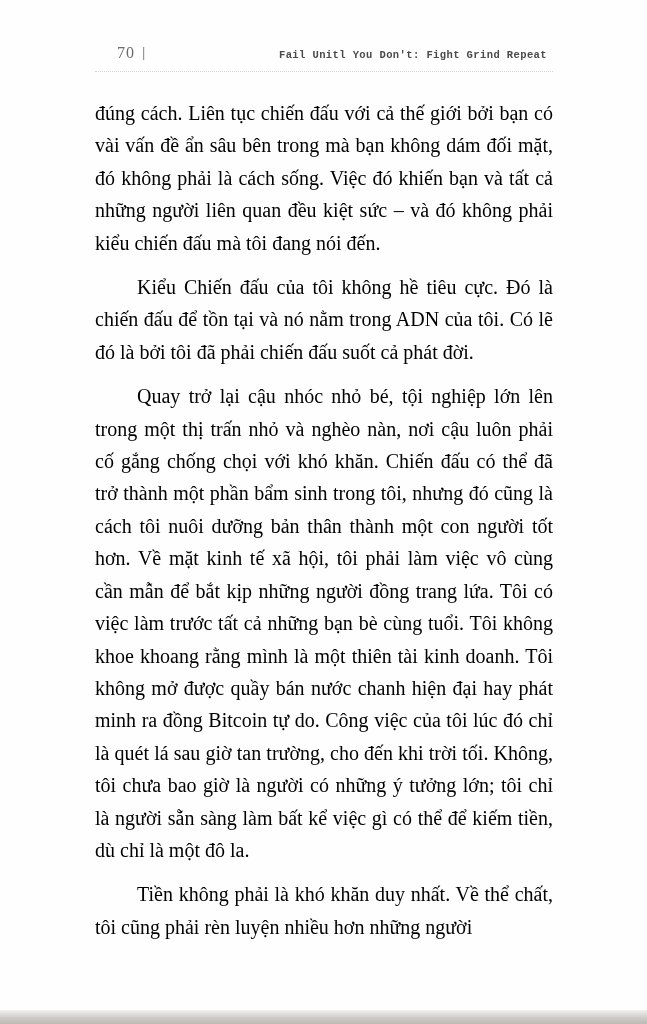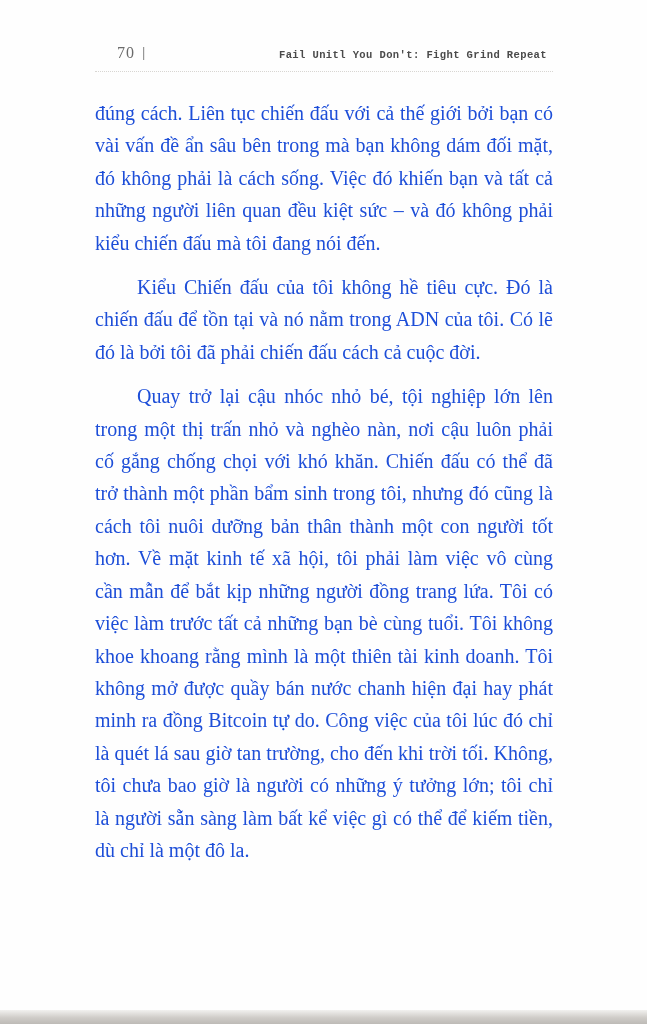--- a/index.html
+++ b/index.html
@@ -54,21 +54,21 @@
     padding-right: 6px;
   }
   .body-text {
     position: absolute;
     top: 97px;
     left: 95px;
     width: 458px;
     font-size: 20px;
     line-height: 32.4px;
     text-align: justify;
-    color: #1d4ed8;
+    color: #000000;
   }
   .body-text p {
     margin: 0 0 12px 0;
   }
   .body-text p.indent {
     text-indent: 42px;
   }
   .page-bottom-edge {
     position: absolute;
     left: 0;
@@ -86,19 +86,20 @@
   <div class="page-header">
     <div class="page-number-group">
       <span class="page-number">70</span>
       <span class="page-number-sep">|</span>
     </div>
     <div class="running-title">Fail Unitl You Don't: Fight Grind Repeat</div>
   </div>
 
   <div class="body-text">
     <p>đúng cách. Liên tục chiến đấu với cả thế giới bởi bạn có vài vấn đề ẩn sâu bên trong mà bạn không dám đối mặt, đó không phải là cách sống. Việc đó khiến bạn và tất cả những người liên quan đều kiệt sức – và đó không phải kiểu chiến đấu mà tôi đang nói đến.</p>
-    <p class="indent">Kiểu Chiến đấu của tôi không hề tiêu cực. Đó là chiến đấu để tồn tại và nó nằm trong ADN của tôi. Có lẽ đó là bởi tôi đã phải chiến đấu cách cả cuộc đời.</p>
+    <p class="indent">Kiểu Chiến đấu của tôi không hề tiêu cực. Đó là chiến đấu để tồn tại và nó nằm trong ADN của tôi. Có lẽ đó là bởi tôi đã phải chiến đấu suốt cả phát đời.</p>
     <p class="indent">Quay trở lại cậu nhóc nhỏ bé, tội nghiệp lớn lên trong một thị trấn nhỏ và nghèo nàn, nơi cậu luôn phải cố gắng chống chọi với khó khăn. Chiến đấu có thể đã trở thành một phần bẩm sinh trong tôi, nhưng đó cũng là cách tôi nuôi dưỡng bản thân thành một con người tốt hơn. Về mặt kinh tế xã hội, tôi phải làm việc vô cùng cần mẫn để bắt kịp những người đồng trang lứa. Tôi có việc làm trước tất cả những bạn bè cùng tuổi. Tôi không khoe khoang rằng mình là một thiên tài kinh doanh. Tôi không mở được quầy bán nước chanh hiện đại hay phát minh ra đồng Bitcoin tự do. Công việc của tôi lúc đó chỉ là quét lá sau giờ tan trường, cho đến khi trời tối. Không, tôi chưa bao giờ là người có những ý tưởng lớn; tôi chỉ là người sẵn sàng làm bất kể việc gì có thể để kiếm tiền, dù chỉ là một đô la.</p>
+    <p class="indent">Tiền không phải là khó khăn duy nhất. Về thể chất, tôi cũng phải rèn luyện nhiều hơn những người</p>
   </div>
 
   <div class="page-bottom-edge"></div>
 
 </div>
 
 </body></html>

